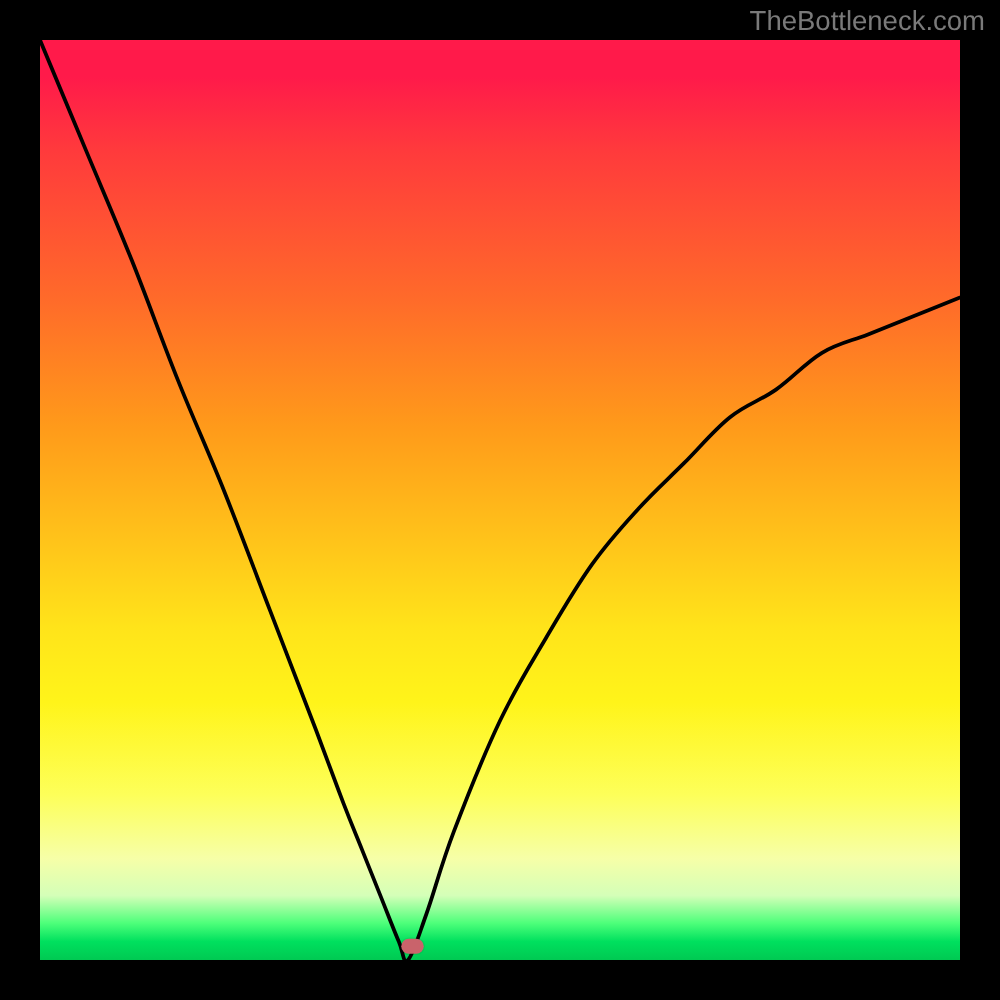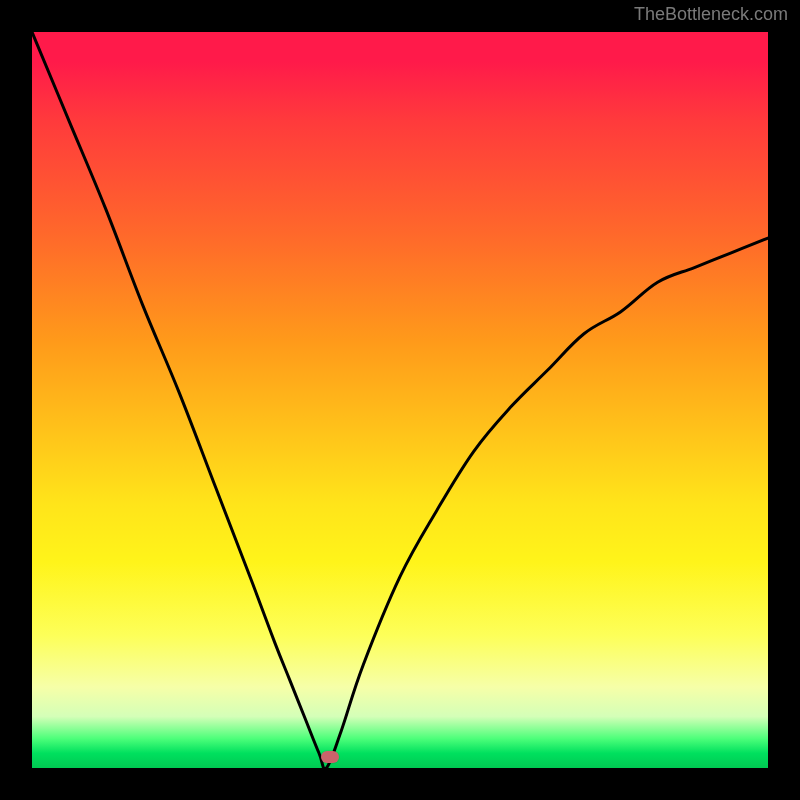--- a/index.html
+++ b/index.html
@@ -4,21 +4,21 @@
 <style>
   * { margin: 0; padding: 0; box-sizing: border-box; }
   html, body { width: 800px; height: 800px; overflow: hidden; }
   body { background: #000; font-family: Arial, Helvetica, sans-serif; position: relative; }
 
   .watermark {
     position: absolute;
     top: 4px;
     right: 12px;
     color: #7a7a7a;
-    font-size: 18px;
+    font-size: 22px;
     font-weight: 500;
     z-index: 10;
     user-select: none;
     text-align: right;
   }
 
   .frame {
     position: absolute;
     left: 32px;
     top: 32px;

